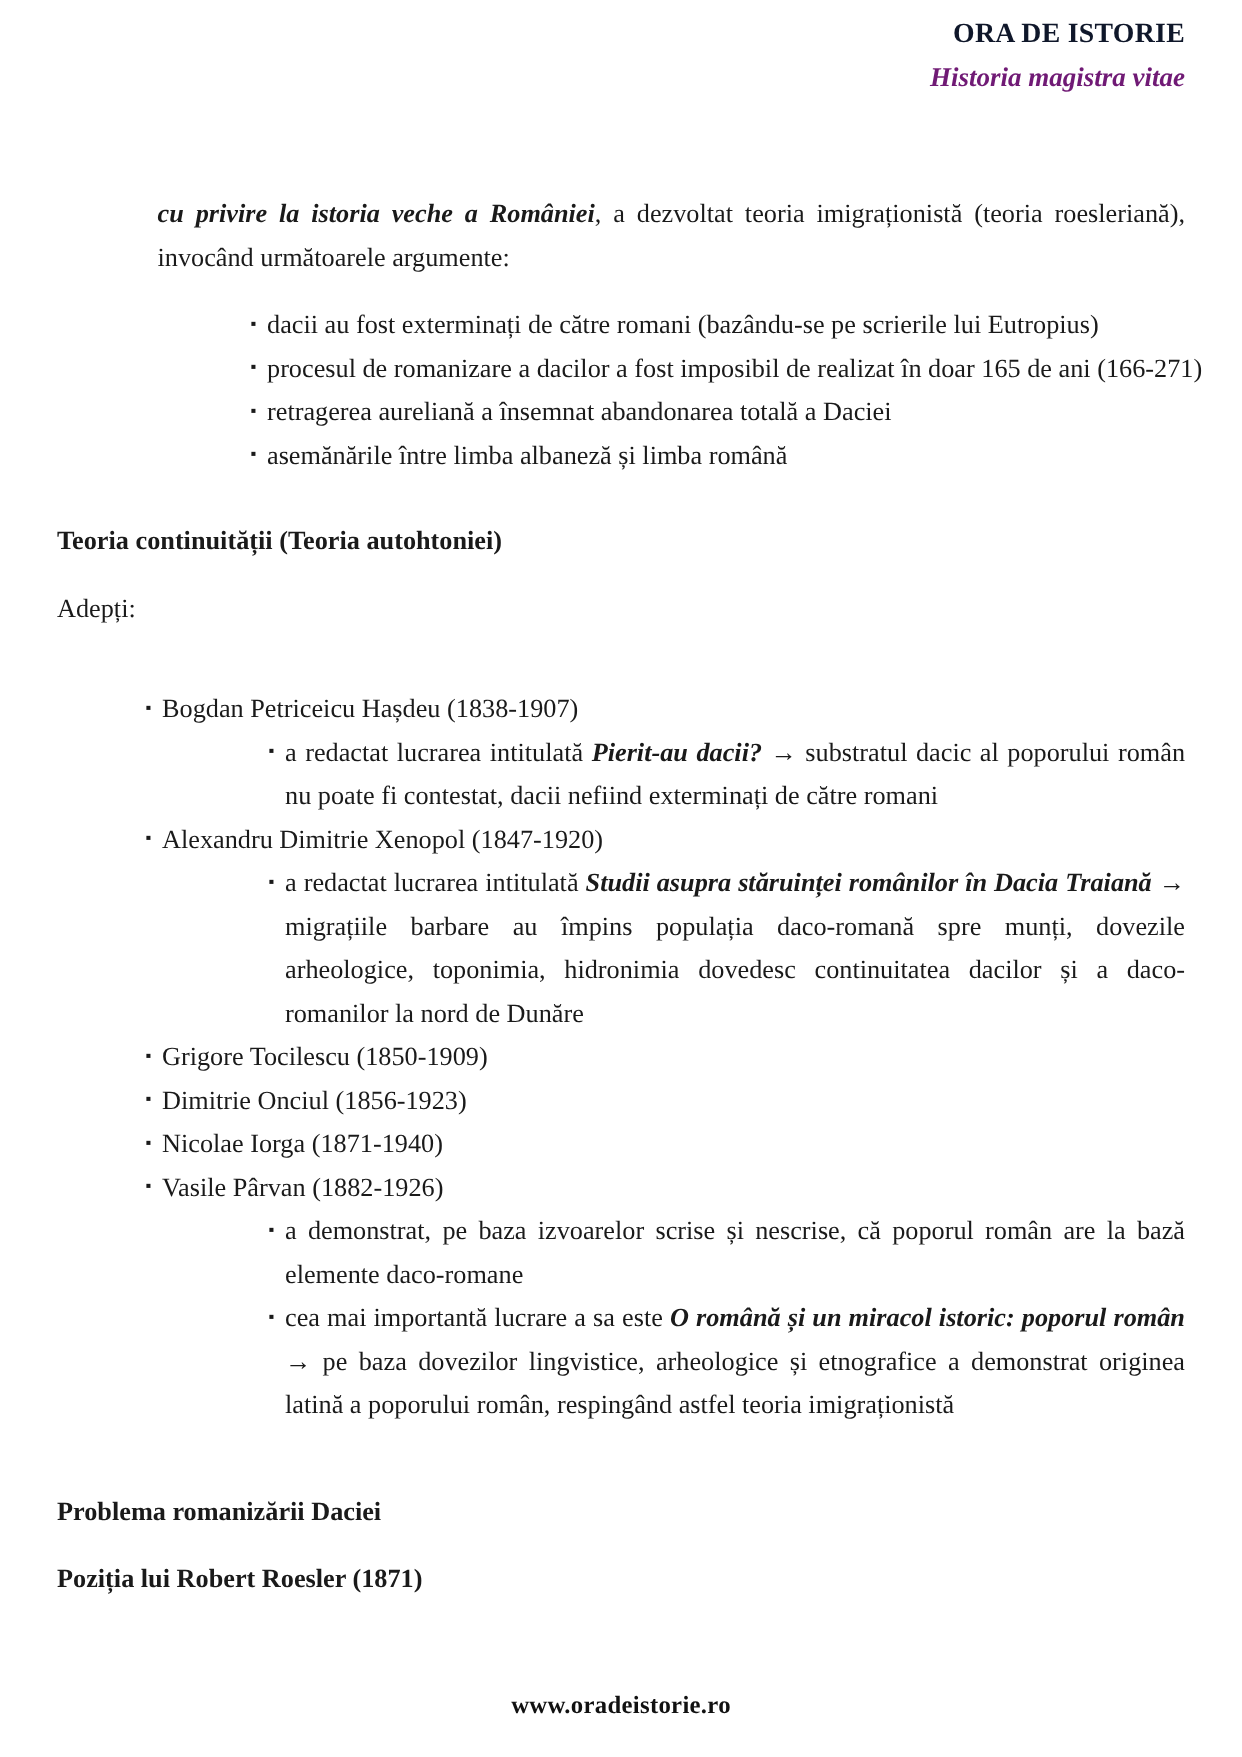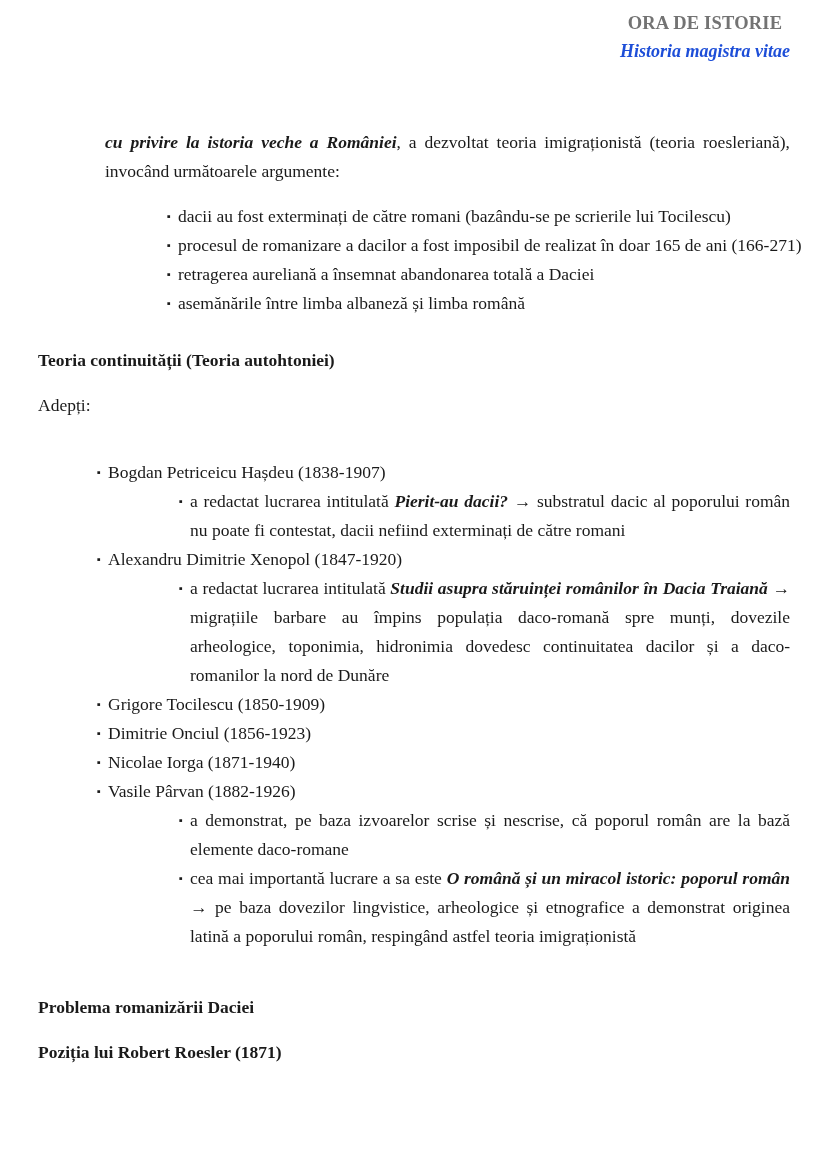--- a/index.html
+++ b/index.html
@@ -28,29 +28,28 @@
     position: absolute;
     top: 14px;
     right: 38px;
     text-align: right;
     line-height: 1.0;
   }
   .doc-header .brand {
     font-size: 18.5px;
     font-weight: bold;
     letter-spacing: 0.2px;
-    color: #737373;
+    color: #0f172a;
     display: block;
-    text-align: center;
   }
   .doc-header .motto {
     font-size: 18px;
     font-weight: bold;
     font-style: italic;
-    color: #1d4ed8;
+    color: #701a75;
     display: block;
     margin-top: 9px;
   }
 
   
   .content {
     position: absolute;
     top: 112px;
     left: 38px;
     width: 752px;
@@ -170,21 +169,21 @@
   </div>
 
   <div class="content">
 
     <p class="para">
       <span class="bold-italic">cu privire la istoria veche a României</span><span>, a dezvoltat teoria imigraționistă (teoria roesleriană), invocând următoarele argumente:</span>
     </p>
 
     <ul class="lvl1 deep">
       <li>
-        <span class="li-text">dacii au fost exterminați de către romani (bazându-se pe scrierile lui Tocilescu)</span>
+        <span class="li-text">dacii au fost exterminați de către romani (bazându-se pe scrierile lui Eutropius)</span>
       </li>
       <li>
         <span class="li-text">procesul de romanizare a dacilor a fost imposibil de realizat în doar 165 de ani (166-271)</span>
       </li>
       <li>
         <span class="li-text">retragerea aureliană a însemnat abandonarea totală a Daciei</span>
       </li>
       <li>
         <span class="li-text">asemănările între limba albaneză și limba română</span>
       </li>
@@ -248,14 +247,15 @@
 
     </ul>
 
     <div class="gap-lg"></div>
 
     <p class="section-head">Problema romanizării Daciei</p>
     <p class="section-head">Poziția lui Robert Roesler (1871)</p>
 
   </div>
 
+  <div class="doc-footer">www.oradeistorie.ro</div>
 
 </div>
 
 </body></html>

